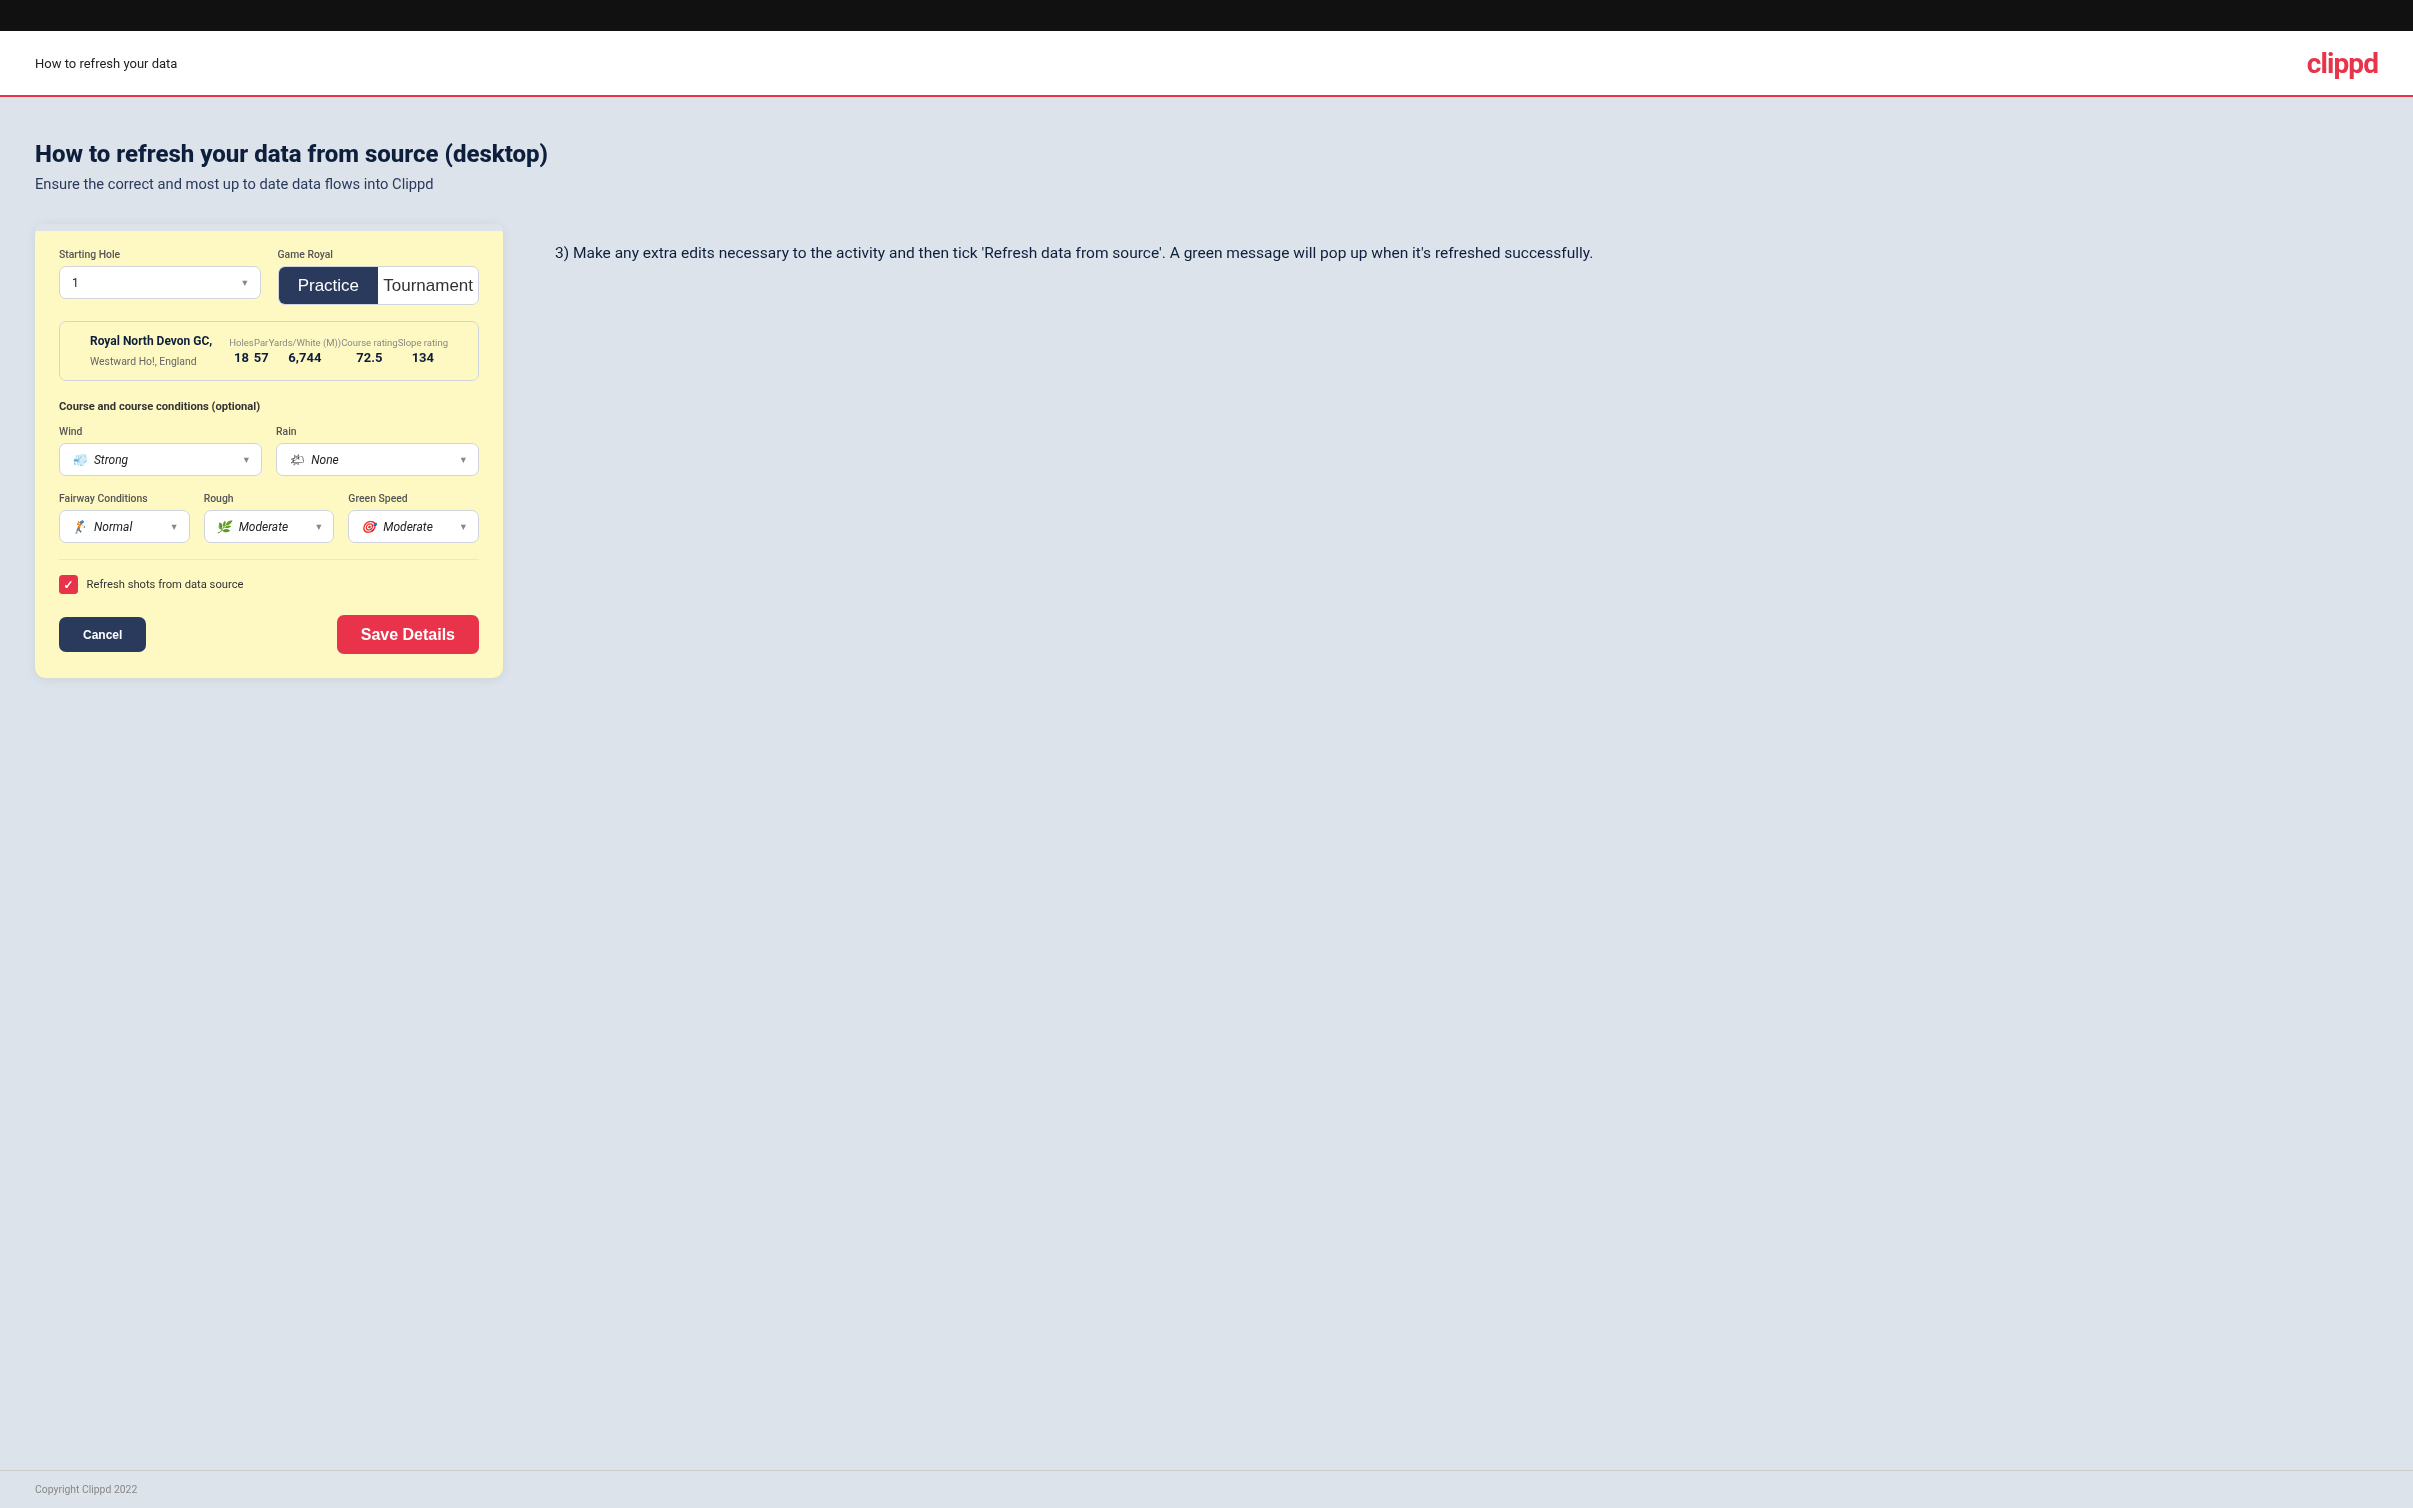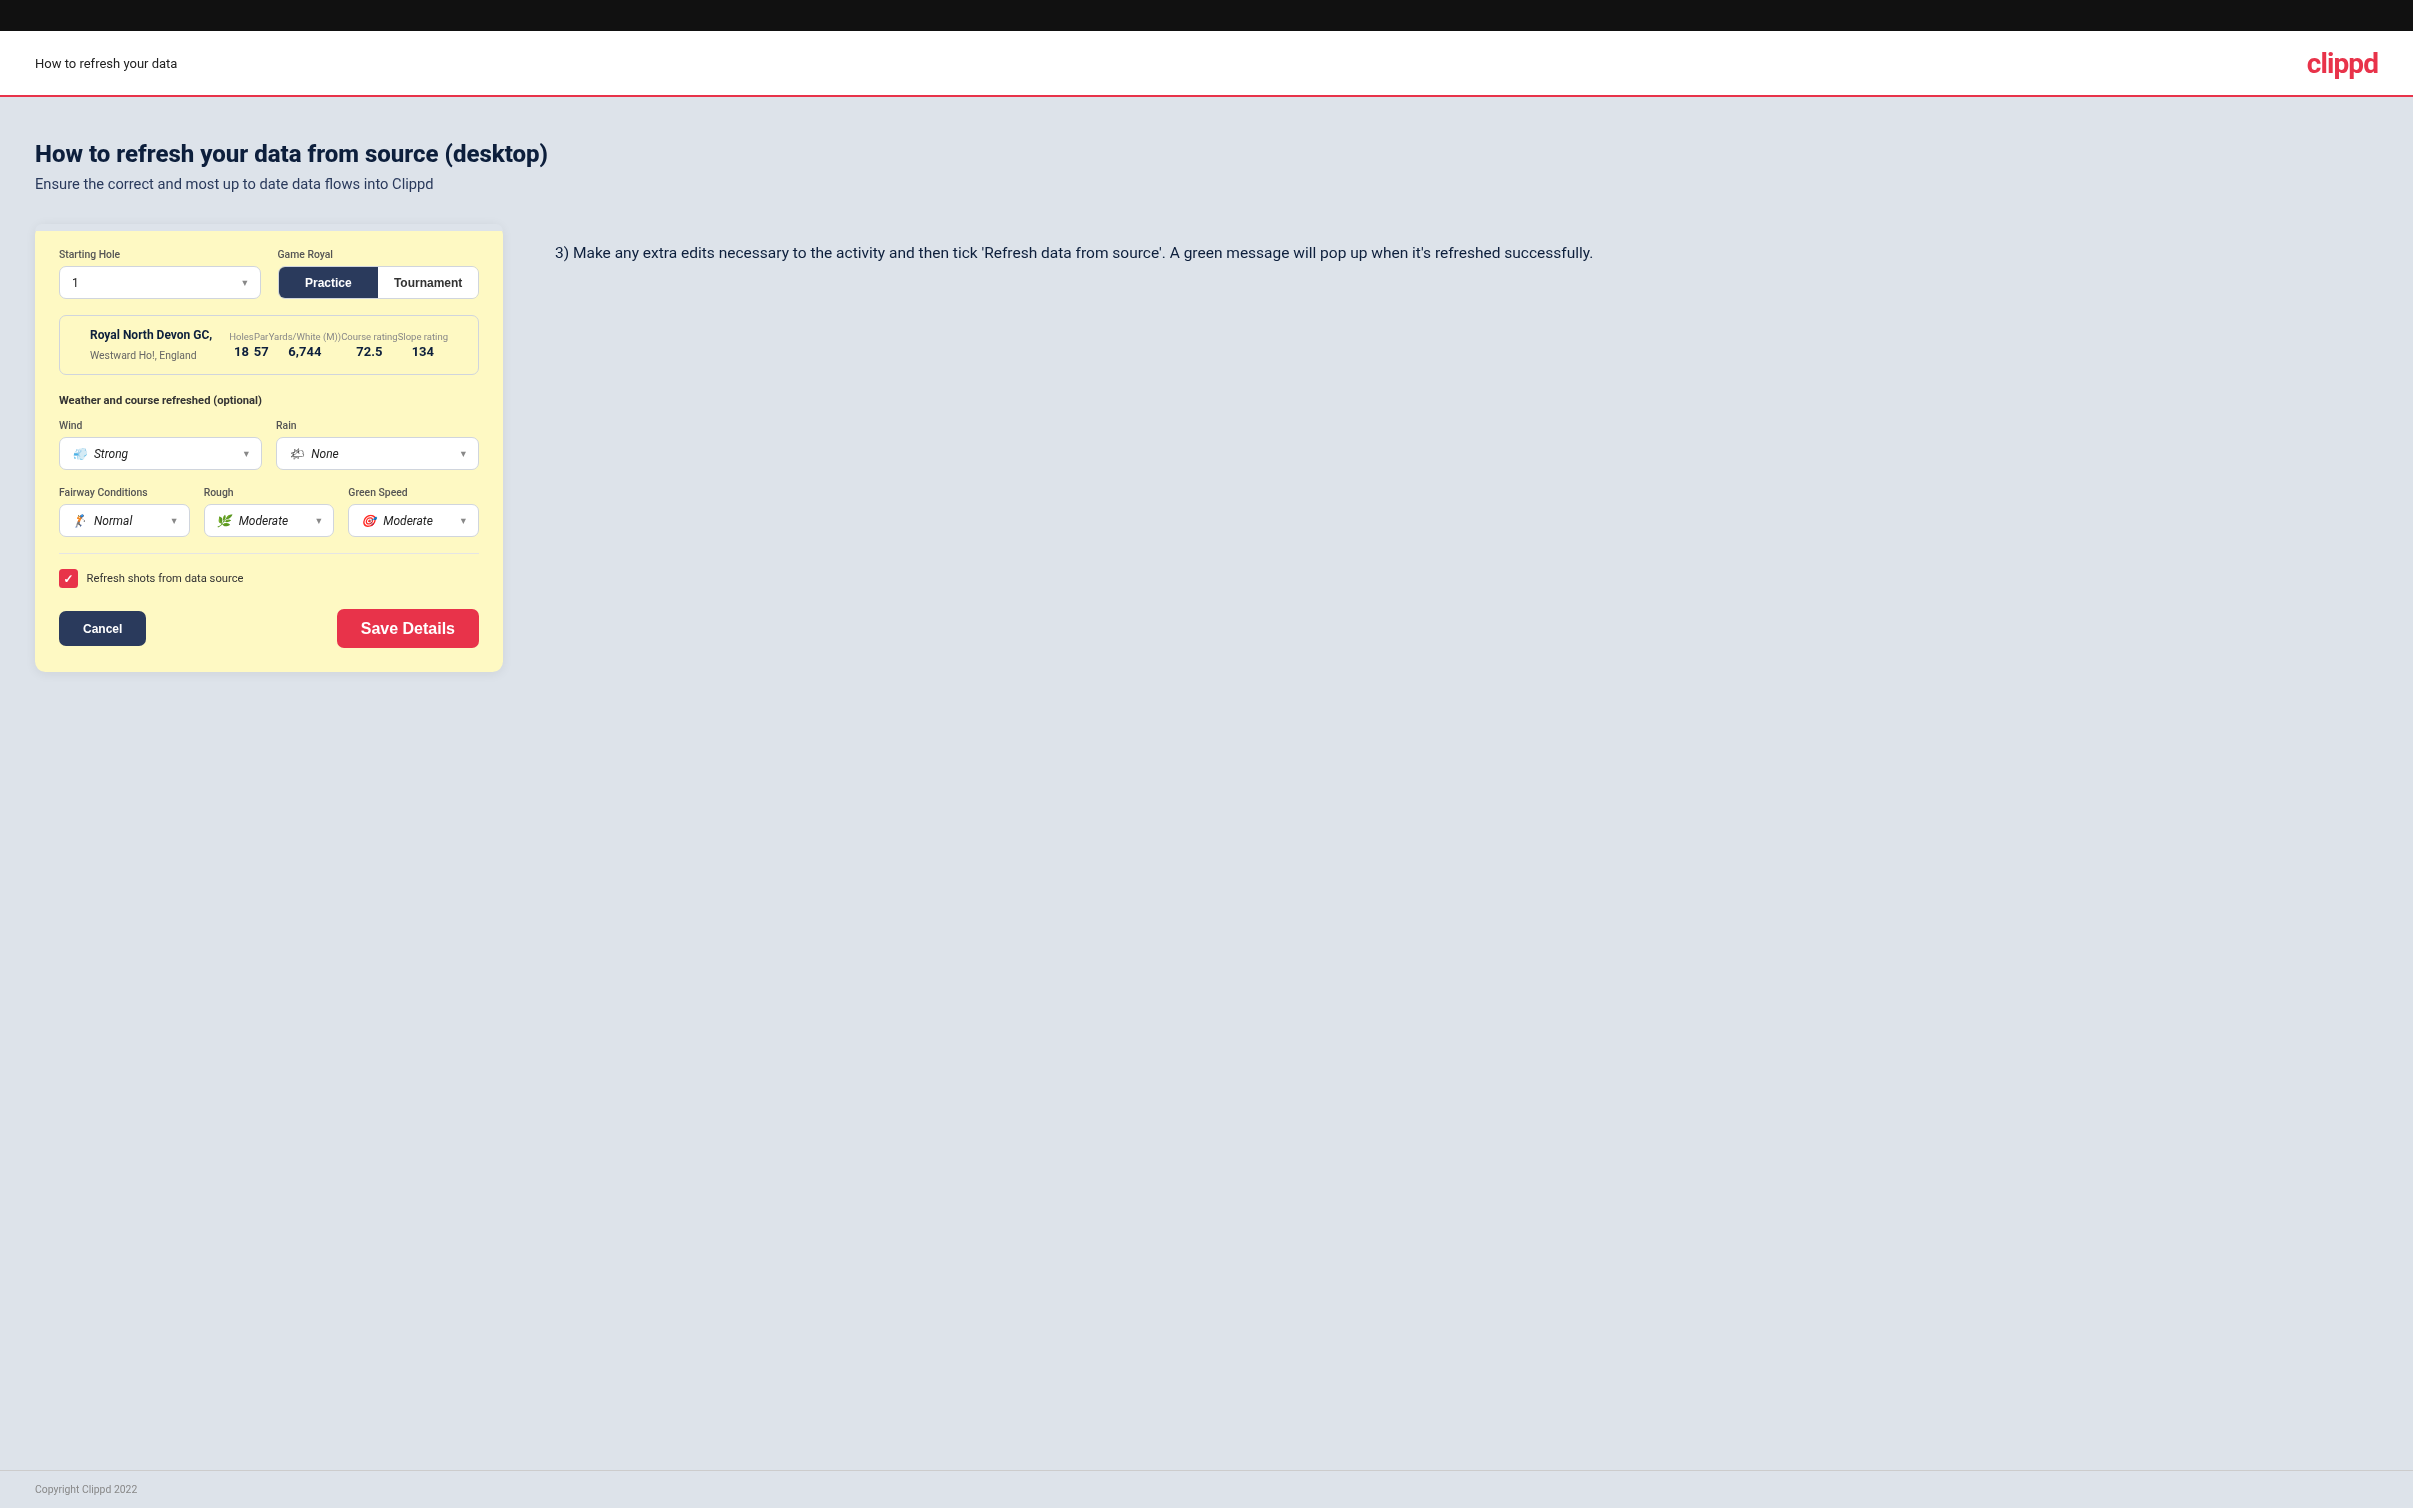--- a/index.html
+++ b/index.html
@@ -104,22 +104,22 @@
     }
     .game-type-group {
       display: flex;
       border-radius: 7px;
       overflow: hidden;
       border: 1.3px solid #d0d5dd;
     }
     .game-btn {
       flex: 1;
       padding: 8.6px 0;
-      font-size: 12px;
-      font-weight: 700;
+      font-size: 17px;
+      font-weight: 400;
       border: none;
       cursor: pointer;
       text-align: center;
     }
     .game-btn.active {
       background: #2a3a5c;
       color: #fff;
     }
     .game-btn.inactive {
       background: #fff;
@@ -320,21 +320,21 @@
             <div class="course-stat-label">Course rating</div>
             <div class="course-stat-value">72.5</div>
           </div>
           <div class="course-stat">
             <div class="course-stat-label">Slope rating</div>
             <div class="course-stat-value">134</div>
           </div>
         </div>
       </div>
 
-      <div class="section-title">Weather and course refreshed (optional)</div>
+      <div class="section-title">Course and course conditions (optional)</div>
 
       <div class="conditions-grid">
         <div class="condition-col">
           <div class="field-label">Wind</div>
           <div class="select-box">
             <span class="select-icon">
               <span class="icon-wind"></span>
               <span>Strong</span>
             </span>
             <span class="chevron">▾</span>

